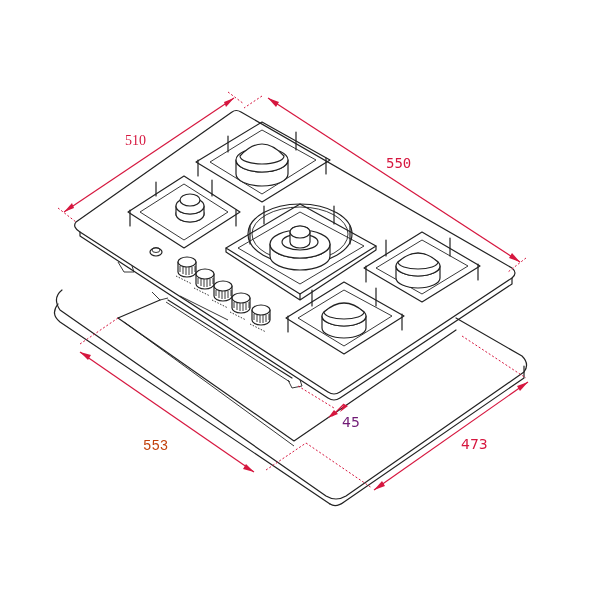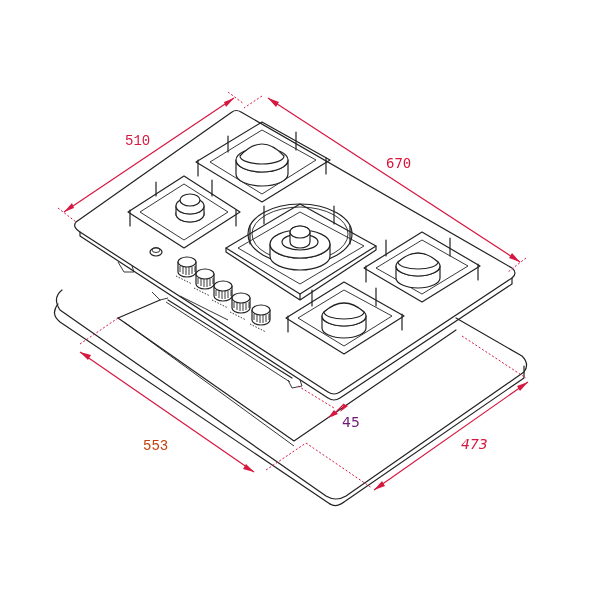--- a/index.html
+++ b/index.html
@@ -170,17 +170,17 @@
   </g>
 
   <g>
     <path class="ext" stroke="#d6173f" d="M298,386 L334,408"></path>
     <path class="dim" stroke="#d6173f" d="M332,416 L344,404"></path>
     <path fill="#d6173f" d="M334,410 L328,418 L338,414 Z"></path>
     <path fill="#d6173f" d="M344,404 L340,412 L348,406 Z"></path>
   </g>
 </svg>
 
-<span class="dim-label" style="left:125px; top:133px; color:#d6173f; font-family:Liberation Mono, monospace;">510</span>
-<span class="dim-label" style="left:386px; top:155px; color:#d6173f; font-family:'DejaVu Sans Mono', monospace;">670</span>
+<span class="dim-label" style="left:125px; top:133px; color:#d6173f; font-family:Liberation Serif, serif;">510</span>
+<span class="dim-label" style="left:386px; top:155px; color:#d6173f; font-family:'DejaVu Sans Mono', monospace;">550</span>
 <span class="dim-label" style="left:143px; top:438px; color:#c2410c;font-family:Liberation Mono, monospace;">553</span>
-<span class="dim-label" style="left:461px; top:436px; color:#d6173f;font-style:italic;">473</span>
+<span class="dim-label" style="left:461px; top:436px; color:#d6173f;">473</span>
 <span class="dim-label" style="left:342px; top:414px; color:#701a75;">45</span>
 
 </body></html>

